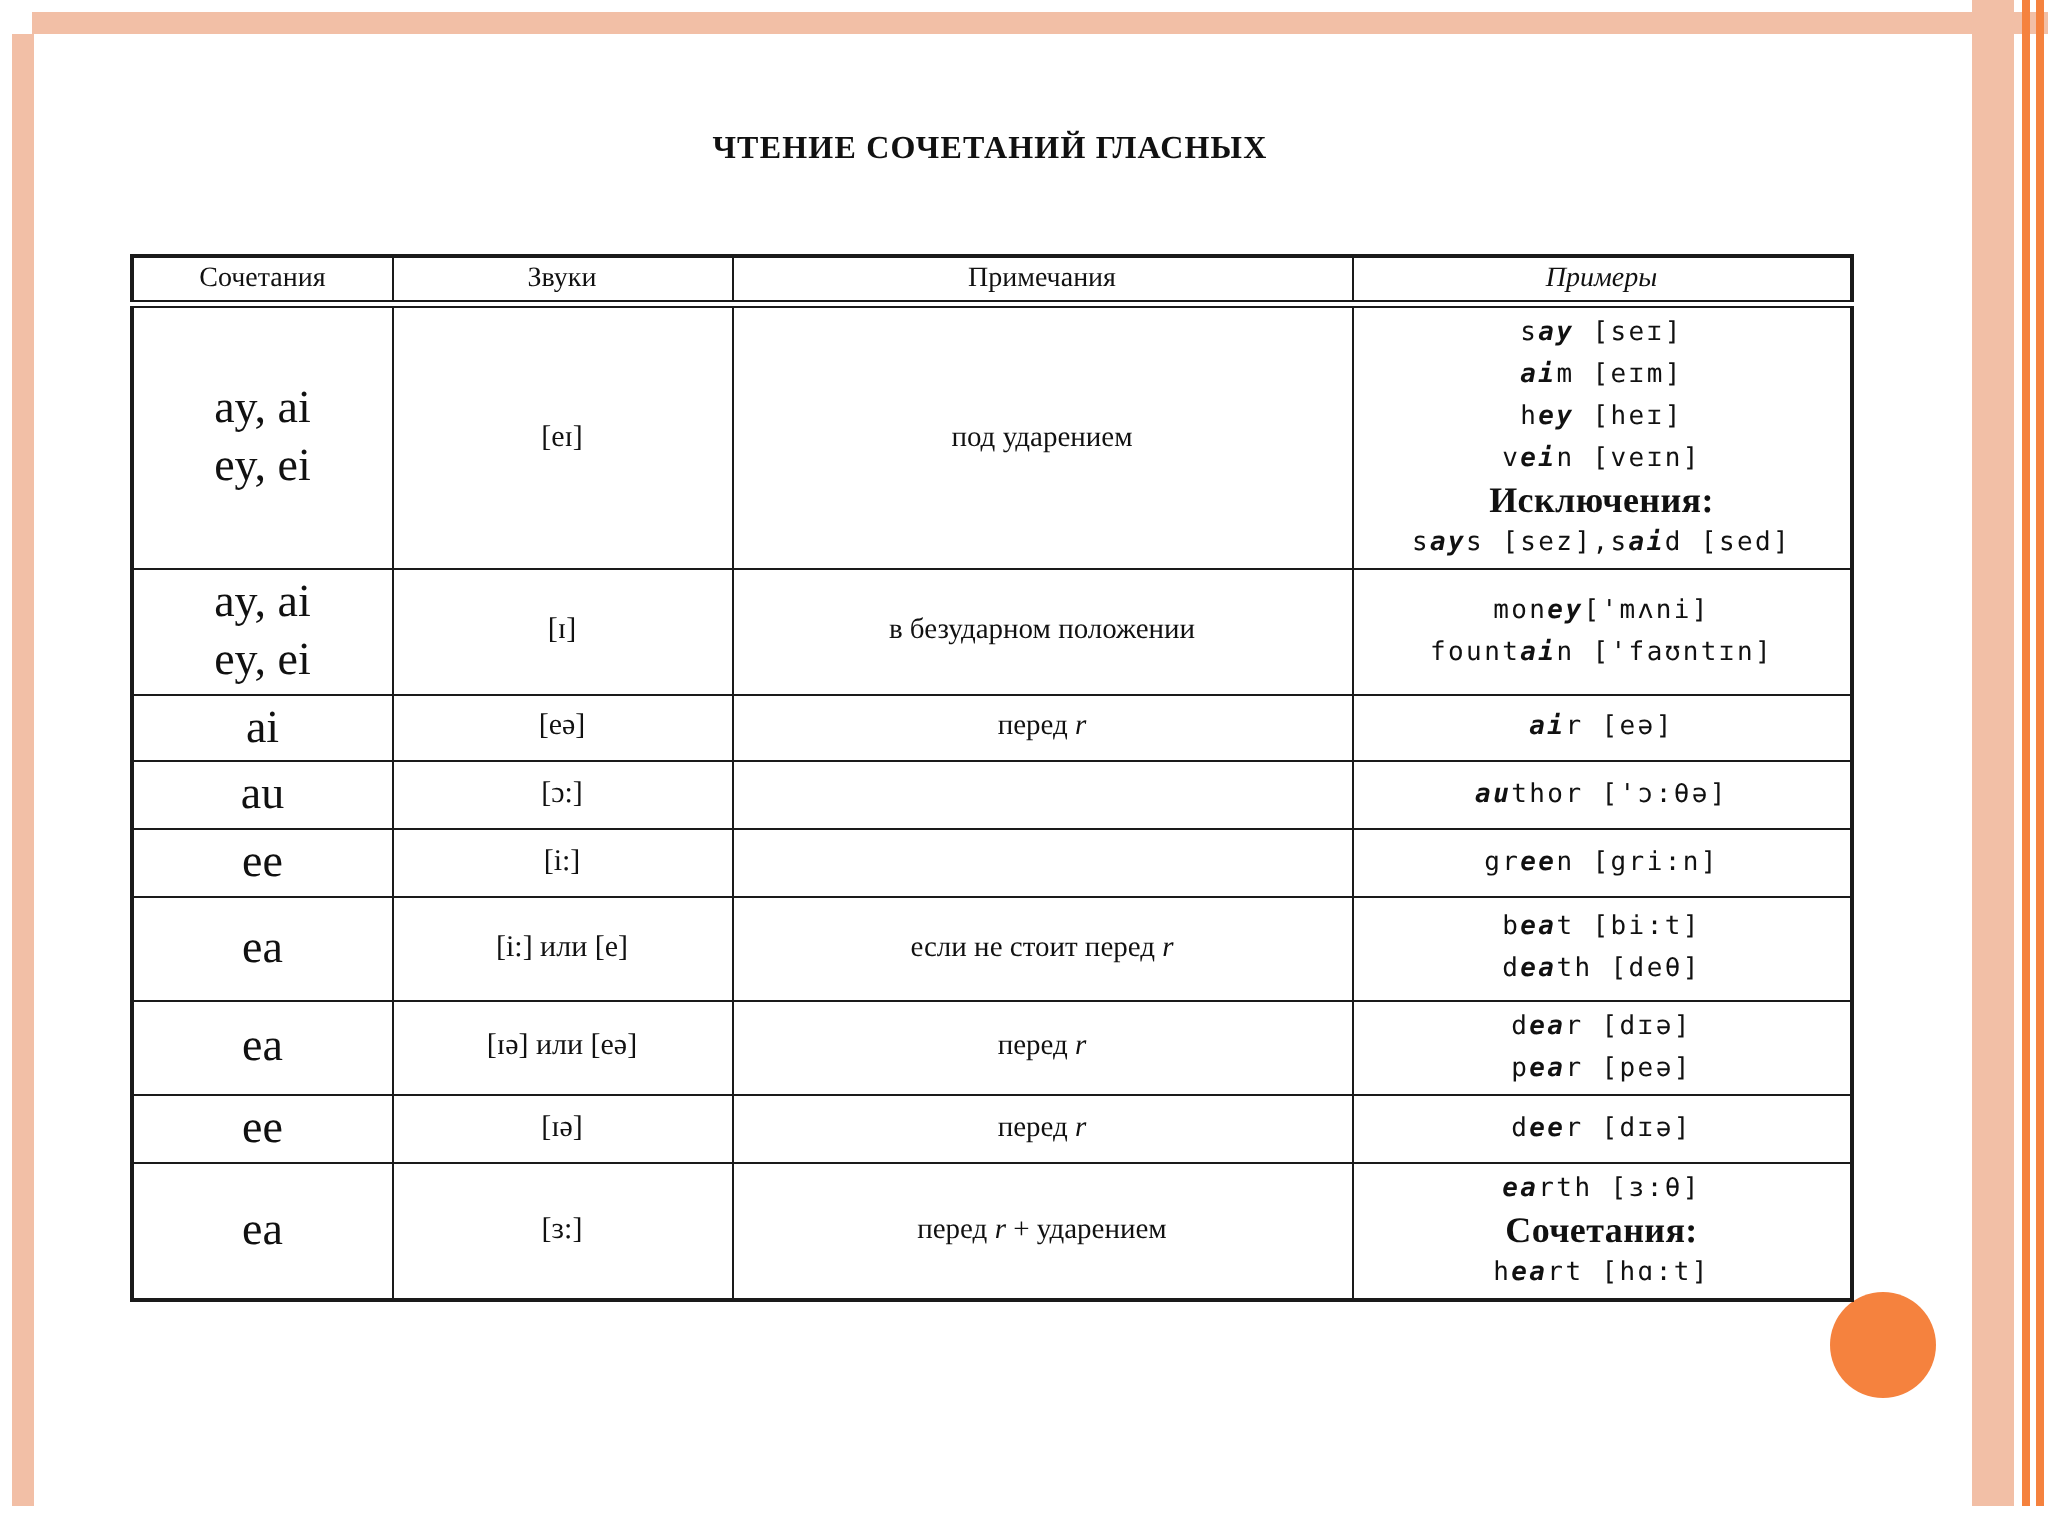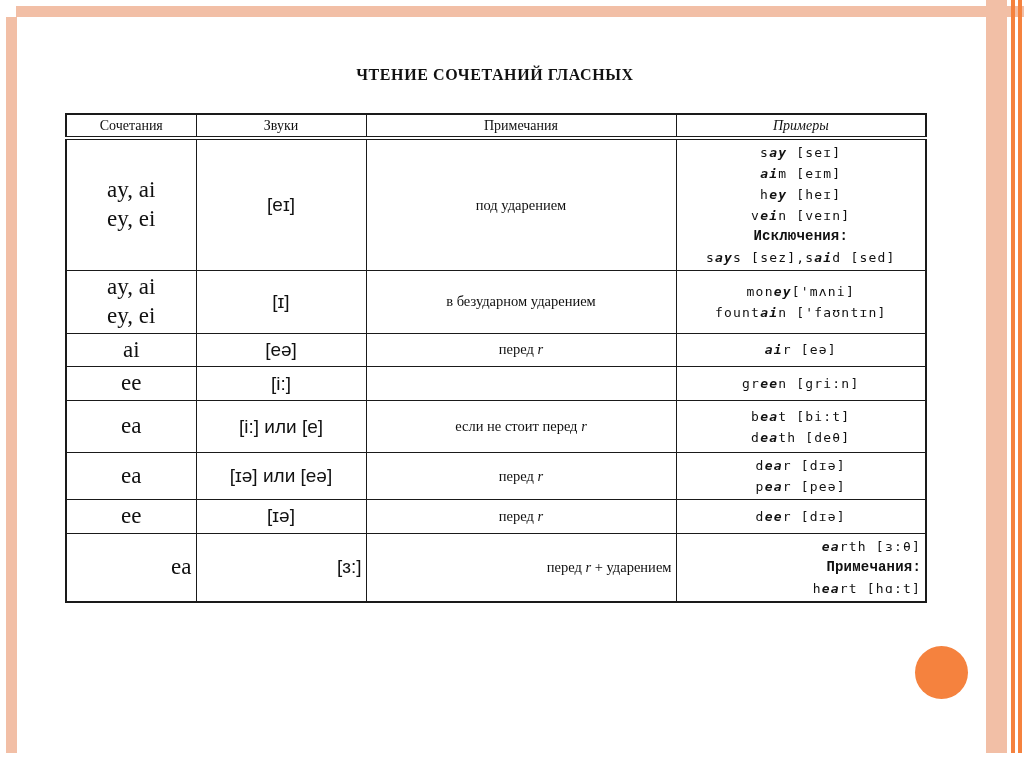--- a/index.html
+++ b/index.html
@@ -36,21 +36,21 @@
     left: 65px; top: 66px; width: 860px;
     text-align: center;
     font-size: 16px;
     font-weight: bold;
     letter-spacing: 0.6px;
     color: #111;
   }
   
   .tbl {
     position: absolute;
-    left: 65px; top: 113px;
+    left: 65px; top: 127px;
     width: 860px;
     border-collapse: collapse;
     table-layout: fixed;
     border: 2px solid #1a1a1a;
   }
   .tbl th, .tbl td {
     border: 1px solid #1a1a1a;
     text-align: center;
     vertical-align: middle;
     padding: 2px 4px;
@@ -61,39 +61,39 @@
     height: 24px;
     border-bottom: 4px double #1a1a1a;
   }
   .w1 { width: 130px; } .w2 { width: 170px; } .w3 { width: 310px; margin-left: 10px; } .w4 { width: 250px; font-style: italic; }
   .r0 td { height: 132px; }
   .r1 td { height: 58px; }
   .r2 td, .r3 td, .r4 td { height: 29px; }
   .r5 td { height: 52px; }
   .r6 td { height: 46px; }
   .r7 td { height: 26px; }
-  .r8 td { height: 64px; text-align: right; }
+  .r8 td { height: 64px; }
   .col-comb { font-size: 23px; line-height: 1.25; white-space: pre-line; }
   .col-sound {
-    font-size: 19px;
-    font-family: Liberation Sans, sans-serif;
+    font-size: 15px;
+    font-family: Liberation Serif, serif;
   }
   .col-note { font-size: 14.5px; font-weight: normal; }
   .col-note .em { font-style: italic; }
   .col-ex {
     font-family: "DejaVu Sans Mono", monospace;
     font-size: 13px;
     letter-spacing: 1.2px;
     line-height: 21px;
   }
   .ex-line .em { font-weight: bold; font-style: italic; }
   .ex-label {
-    font-family: Liberation Mono, monospace;
+    font-family: Liberation Serif, serif;
     font-weight: bold;
-    font-size: 14px;
+    font-size: 18px;
     letter-spacing: 0.2px;
   }
 </style>
 </head>
 <body>
 
 <div class="slide">
 
   <div class="bar bar-top" style="background: rgb(242, 191, 166);"></div>
   <div class="bar bar-left" style="background: rgb(242, 191, 166);"></div>
@@ -126,34 +126,42 @@
             <div class="ex-line"><span>h</span><span class="em">ey</span><span> [heɪ]</span></div>
             <div class="ex-line"><span>v</span><span class="em">ei</span><span>n [veɪn]</span></div>
             <div class="ex-label"><span>Исключения:</span></div>
             <div class="ex-line"><span>s</span><span class="em">ay</span><span>s [sez],s</span><span class="em">ai</span><span>d [sed]</span></div>
           </td>
       </tr>
       <tr class="r1">
         <td class="col-comb">ay, ai
 ey, ei</td>
         <td class="col-sound">[ɪ]</td>
-        <td class="col-note"><span>в безударном ударением</span></td>
+        <td class="col-note"><span>в безударном положении</span></td>
         <td class="col-ex">
             <div class="ex-line"><span>mon</span><span class="em">ey</span><span>['mʌni]</span></div>
             <div class="ex-line"><span>fount</span><span class="em">ai</span><span>n ['faʊntɪn]</span></div>
           </td>
       </tr>
       <tr class="r2">
         <td class="col-comb">ai</td>
         <td class="col-sound">[eə]</td>
         <td class="col-note"><span>перед </span><span class="em">r</span></td>
         <td class="col-ex">
             <div class="ex-line"><span class="em">ai</span><span>r [eə]</span></div>
           </td>
       </tr>
+      <tr class="r3">
+        <td class="col-comb">au</td>
+        <td class="col-sound">[ɔ:]</td>
+        <td class="col-note"></td>
+        <td class="col-ex">
+            <div class="ex-line"><span class="em">au</span><span>thor ['ɔ:θə]</span></div>
+          </td>
+      </tr>
       <tr class="r4">
         <td class="col-comb">ee</td>
         <td class="col-sound">[i:]</td>
         <td class="col-note"></td>
         <td class="col-ex">
             <div class="ex-line"><span>gr</span><span class="em">ee</span><span>n [gri:n]</span></div>
           </td>
       </tr>
       <tr class="r5">
         <td class="col-comb">ea</td>
@@ -180,20 +188,20 @@
         <td class="col-ex">
             <div class="ex-line"><span>d</span><span class="em">ee</span><span>r [dɪə]</span></div>
           </td>
       </tr>
       <tr class="r8">
         <td class="col-comb">ea</td>
         <td class="col-sound">[ɜ:]</td>
         <td class="col-note"><span>перед </span><span class="em">r</span><span> + ударением</span></td>
         <td class="col-ex">
             <div class="ex-line"><span class="em">ea</span><span>rth [ɜ:θ]</span></div>
-            <div class="ex-label"><span>Примечания:</span></div>
+            <div class="ex-label"><span>Сочетания:</span></div>
             <div class="ex-line"><span>h</span><span class="em">ea</span><span>rt [hɑ:t]</span></div>
           </td>
       </tr>
     </tbody>
   </table>
 
 </div>
 
 </body></html>

